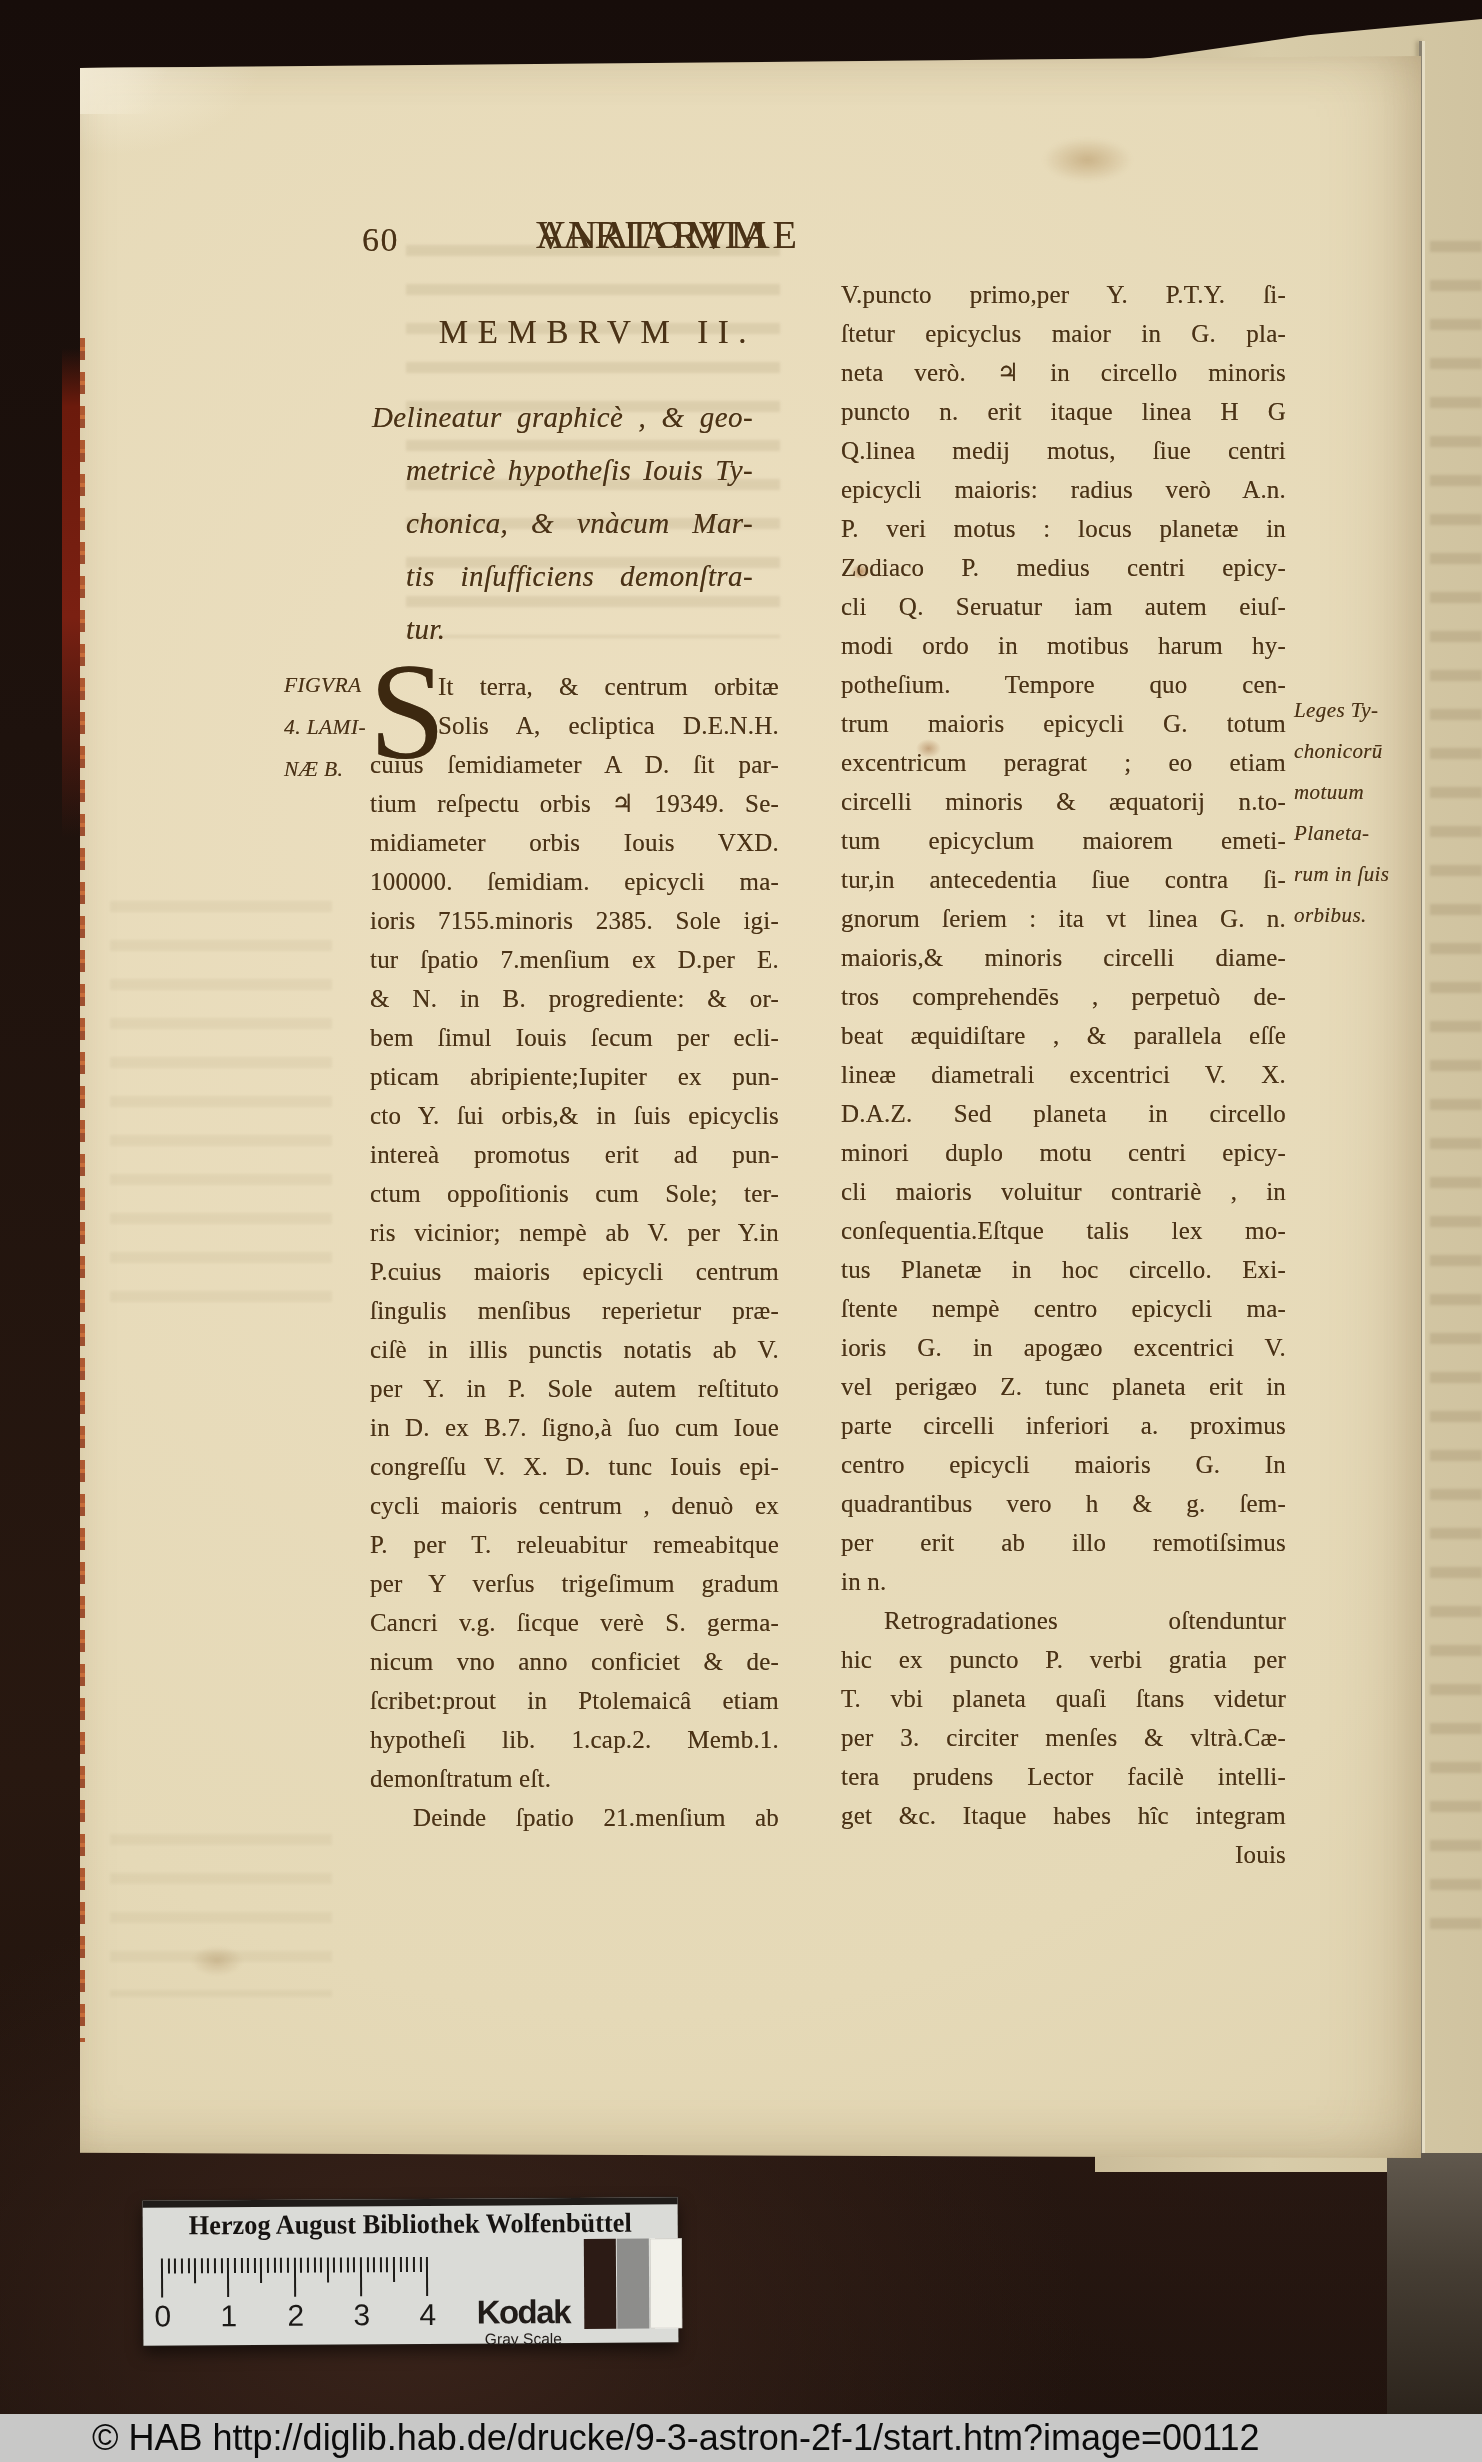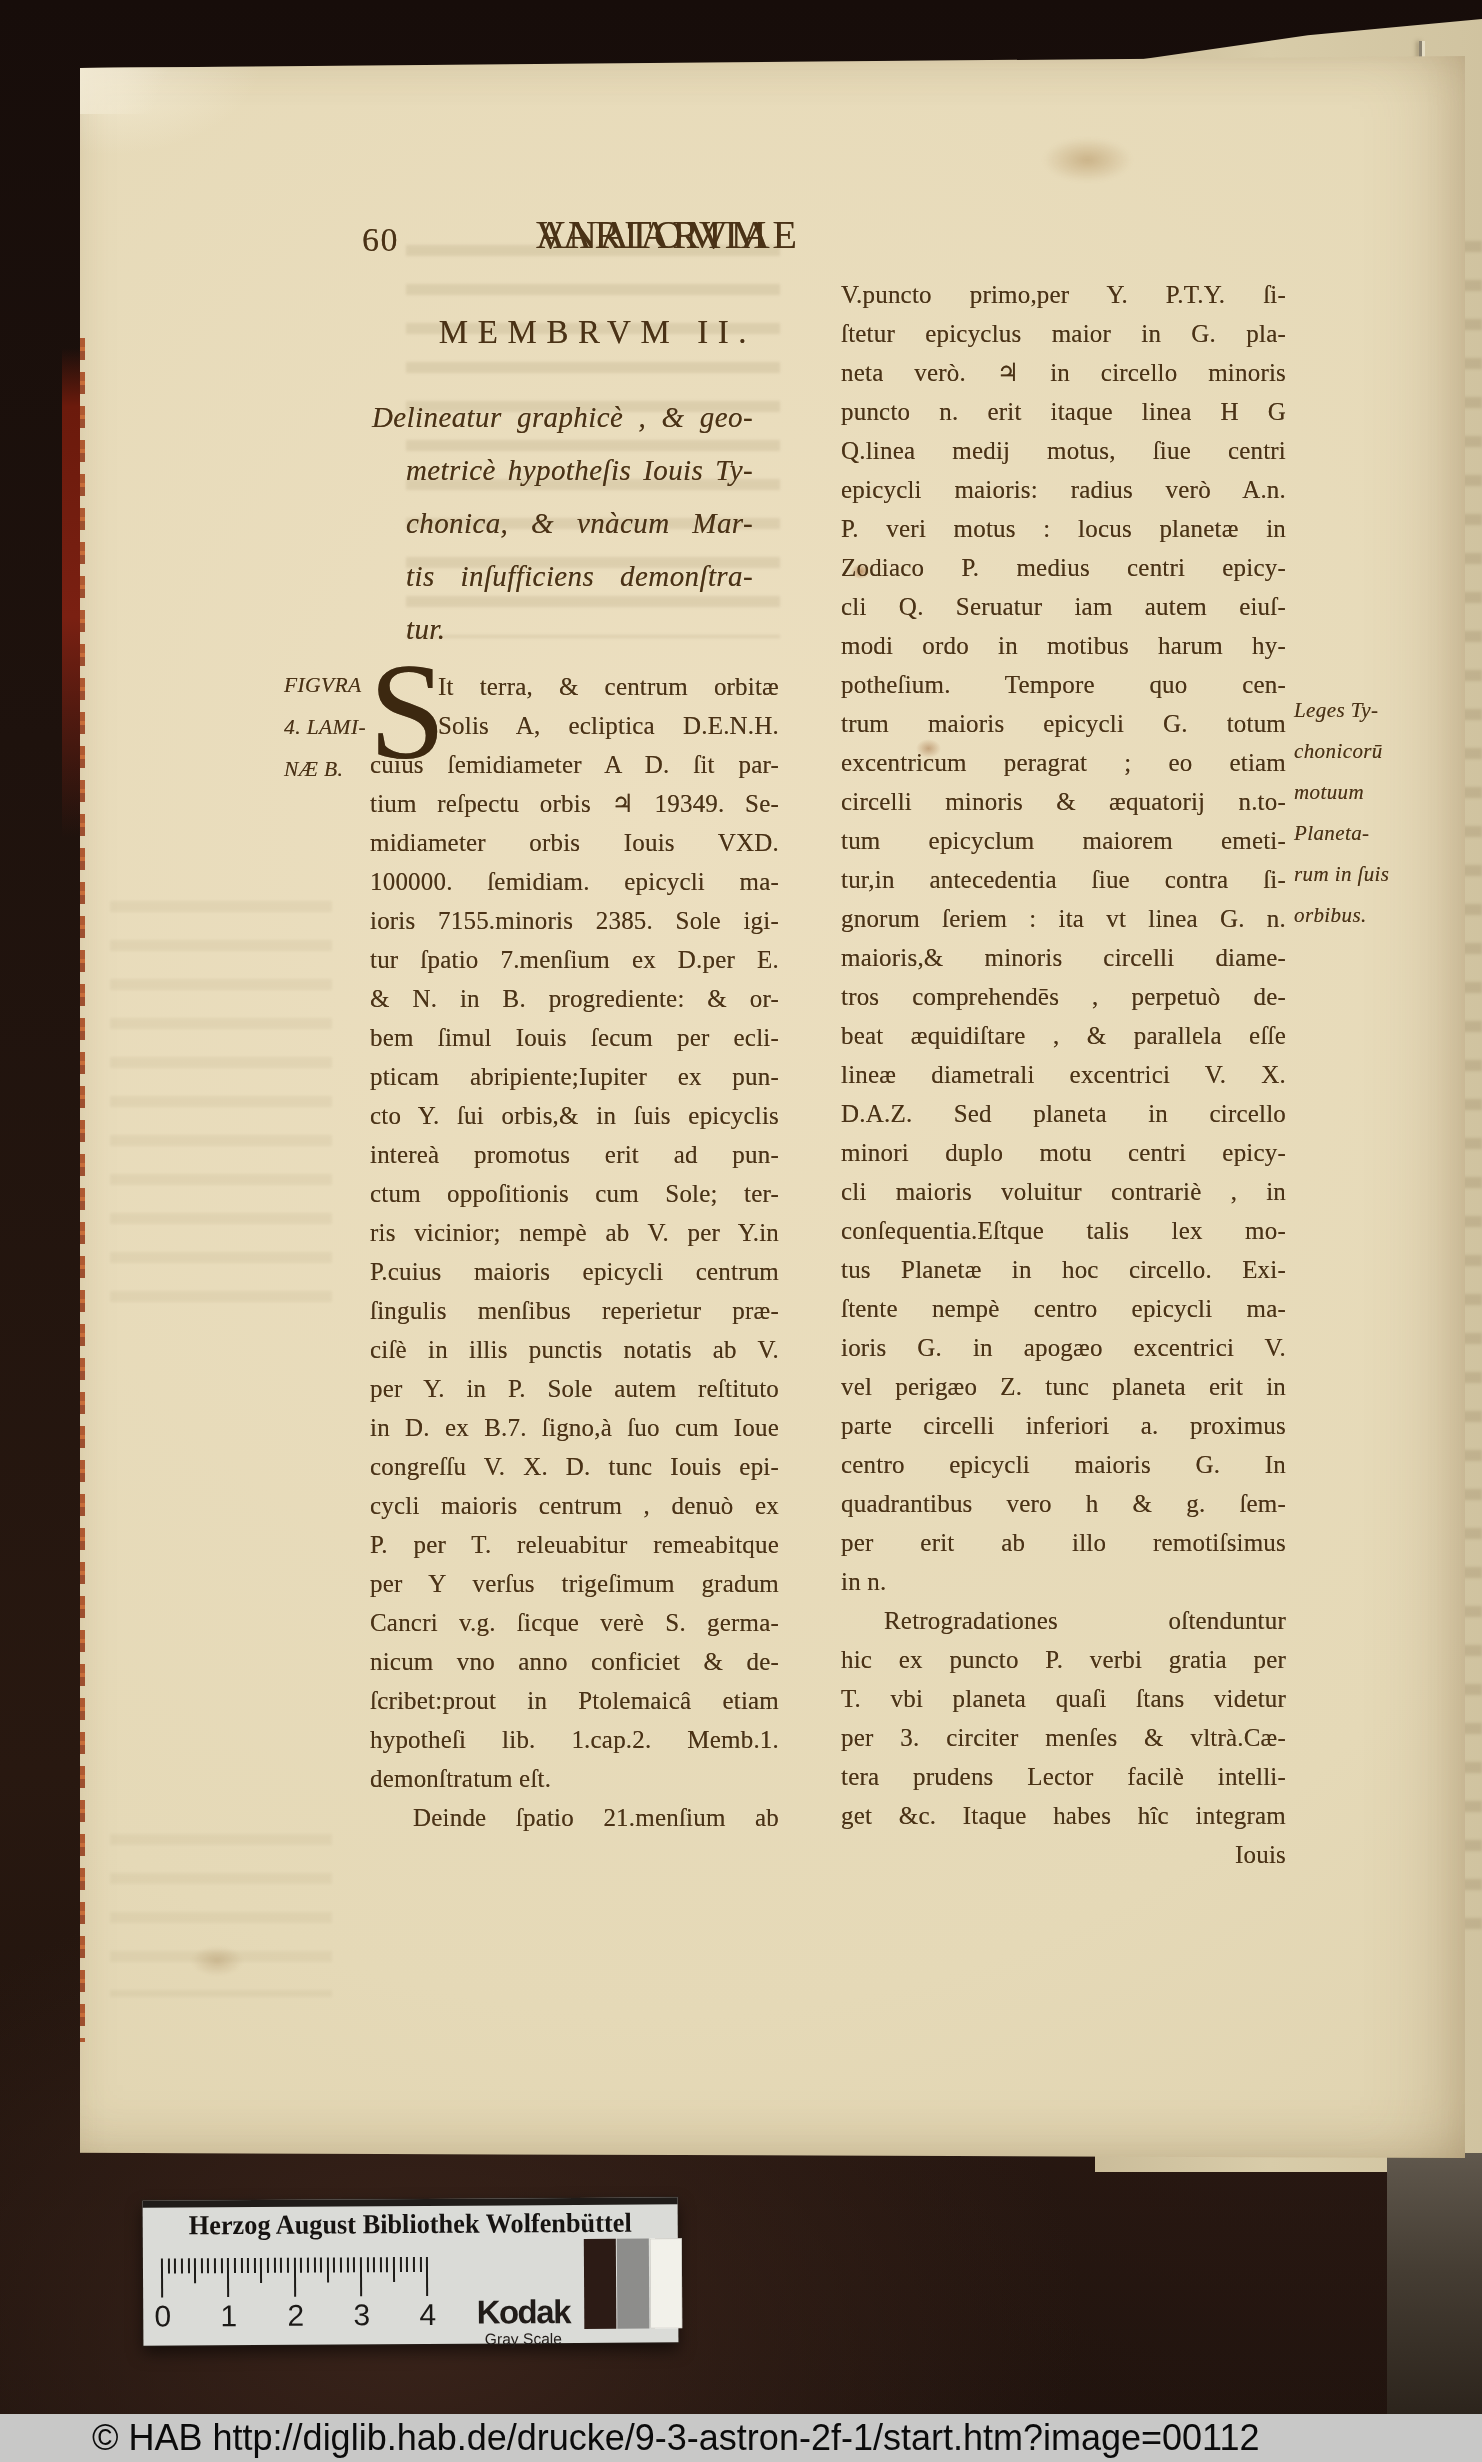--- a/index.html
+++ b/index.html
@@ -39,21 +39,21 @@
   .gA{left:326px;top:189px;width:374px;height:393px;opacity:.75;}
   .gB{left:30px;top:845px;width:222px;height:415px;opacity:.45;}
   .gC{left:30px;top:1778px;width:222px;height:163px;opacity:.40;}
   .stain{border-radius:50%;}
   .s1{left:771px;top:508px;width:19px;height:15px;background:radial-gradient(closest-side,rgba(150,82,28,.55),rgba(0,0,0,0));}
   .s2{left:836px;top:683px;width:25px;height:19px;background:radial-gradient(closest-side,rgba(140,80,30,.4),rgba(0,0,0,0));}
   .s3{left:963px;top:82px;width:89px;height:44px;background:radial-gradient(closest-side,rgba(150,105,45,.35),rgba(0,0,0,0));filter:blur(2.2px);}
   .s4{left:111px;top:1890px;width:52px;height:30px;background:radial-gradient(closest-side,rgba(140,100,50,.25),rgba(0,0,0,0));filter:blur(1.5px);}
 
   
-  .page{text-shadow:0 0 0.5px rgba(62,40,14,.55);padding-left:44px;}
+  .page{text-shadow:0 0 0.5px rgba(62,40,14,.55);}
   .pageno{left:282px;top:165px;font-size:34px;letter-spacing:1.5px;}
   .running-head{left:456px;top:157px;width:582px;display:flex;justify-content:space-between;
     font-size:40px;letter-spacing:3px;line-height:43px;}
   .section-head{left:332px;top:258px;width:371px;text-align:center;font-size:33px;letter-spacing:9.6px;}
   .argument{left:292px;top:335px;width:381px;font-style:italic;font-size:29px;letter-spacing:0.4px;}
   .argument .tline{position:relative;height:53px;line-height:53px;}
   .dropcap{left:289px;top:602px;width:78px;font-size:138px;line-height:.78;color:#3c2810;}
   .col{font-size:25px;letter-spacing:0.2px;}
   .col .tline{position:relative;height:39px;line-height:39px;}
   .col-left{left:290px;top:611px;width:409px;}

